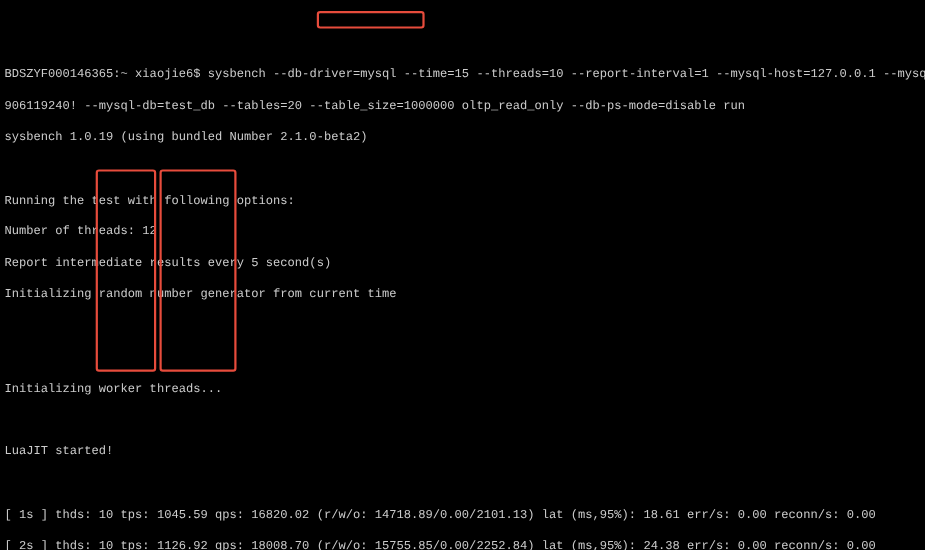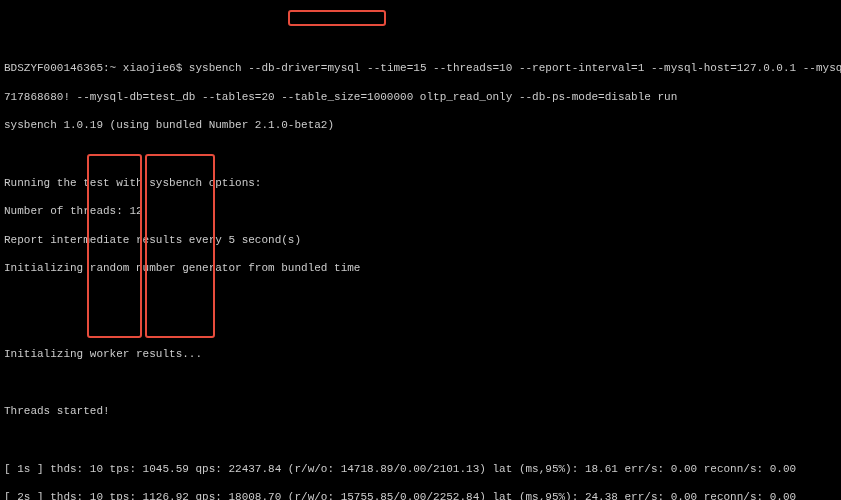--- a/index.html
+++ b/index.html
@@ -26,34 +26,34 @@
     .box1 { top: 10px; left: 288px; width: 98px; height: 16px; }
     .box2 { top: 154px; left: 87px; width: 55px; height: 184px; }
     .box3 { top: 154px; left: 145px; width: 70px; height: 184px; }
   </style>
 </head>
 <body>
 
 
 
 <div class="line"><span>BDSZYF000146365:~ xiaojie6$</span> <span>sysbench --db-driver=mysql --time=15 --threads=10 --report-interval=1 --mysql-host=127.0.0.1 --mysql-port=3306 --mysql-user=root --mysql-password=Jie</span></div>
-<div class="line">717868680! --mysql-db=test_db --tables=20 --table_size=1000000 oltp_read_only --db-ps-mode=disable run</div>
+<div class="line">906119240! --mysql-db=test_db --tables=20 --table_size=1000000 oltp_read_only --db-ps-mode=disable run</div>
 <div class="line">sysbench 1.0.19 (using bundled Number 2.1.0-beta2)</div>
 <div class="line"> </div>
-<div class="line">Running the test with sysbench options:</div>
+<div class="line">Running the test with following options:</div>
 <div class="line">Number of threads: 12</div>
 <div class="line">Report intermediate results every 5 second(s)</div>
-<div class="line">Initializing random number generator from bundled time</div>
+<div class="line">Initializing random number generator from current time</div>
 <div class="line"> </div>
 <div class="line"> </div>
-<div class="line">Initializing worker results...</div>
+<div class="line">Initializing worker threads...</div>
 <div class="line"> </div>
-<div class="line">Threads started!</div>
+<div class="line">LuaJIT started!</div>
 <div class="line"> </div>
-<div class="line">[ 1s ] thds: 10 tps: 1045.59 qps: 22437.84 (r/w/o: 14718.89/0.00/2101.13) lat (ms,95%): 18.61 err/s: 0.00 reconn/s: 0.00</div>
+<div class="line">[ 1s ] thds: 10 tps: 1045.59 qps: 16820.02 (r/w/o: 14718.89/0.00/2101.13) lat (ms,95%): 18.61 err/s: 0.00 reconn/s: 0.00</div>
 <div class="line">[ 2s ] thds: 10 tps: 1126.92 qps: 18008.70 (r/w/o: 15755.85/0.00/2252.84) lat (ms,95%): 24.38 err/s: 0.00 reconn/s: 0.00</div>
 
 
 
 
 
 
 
 
 

